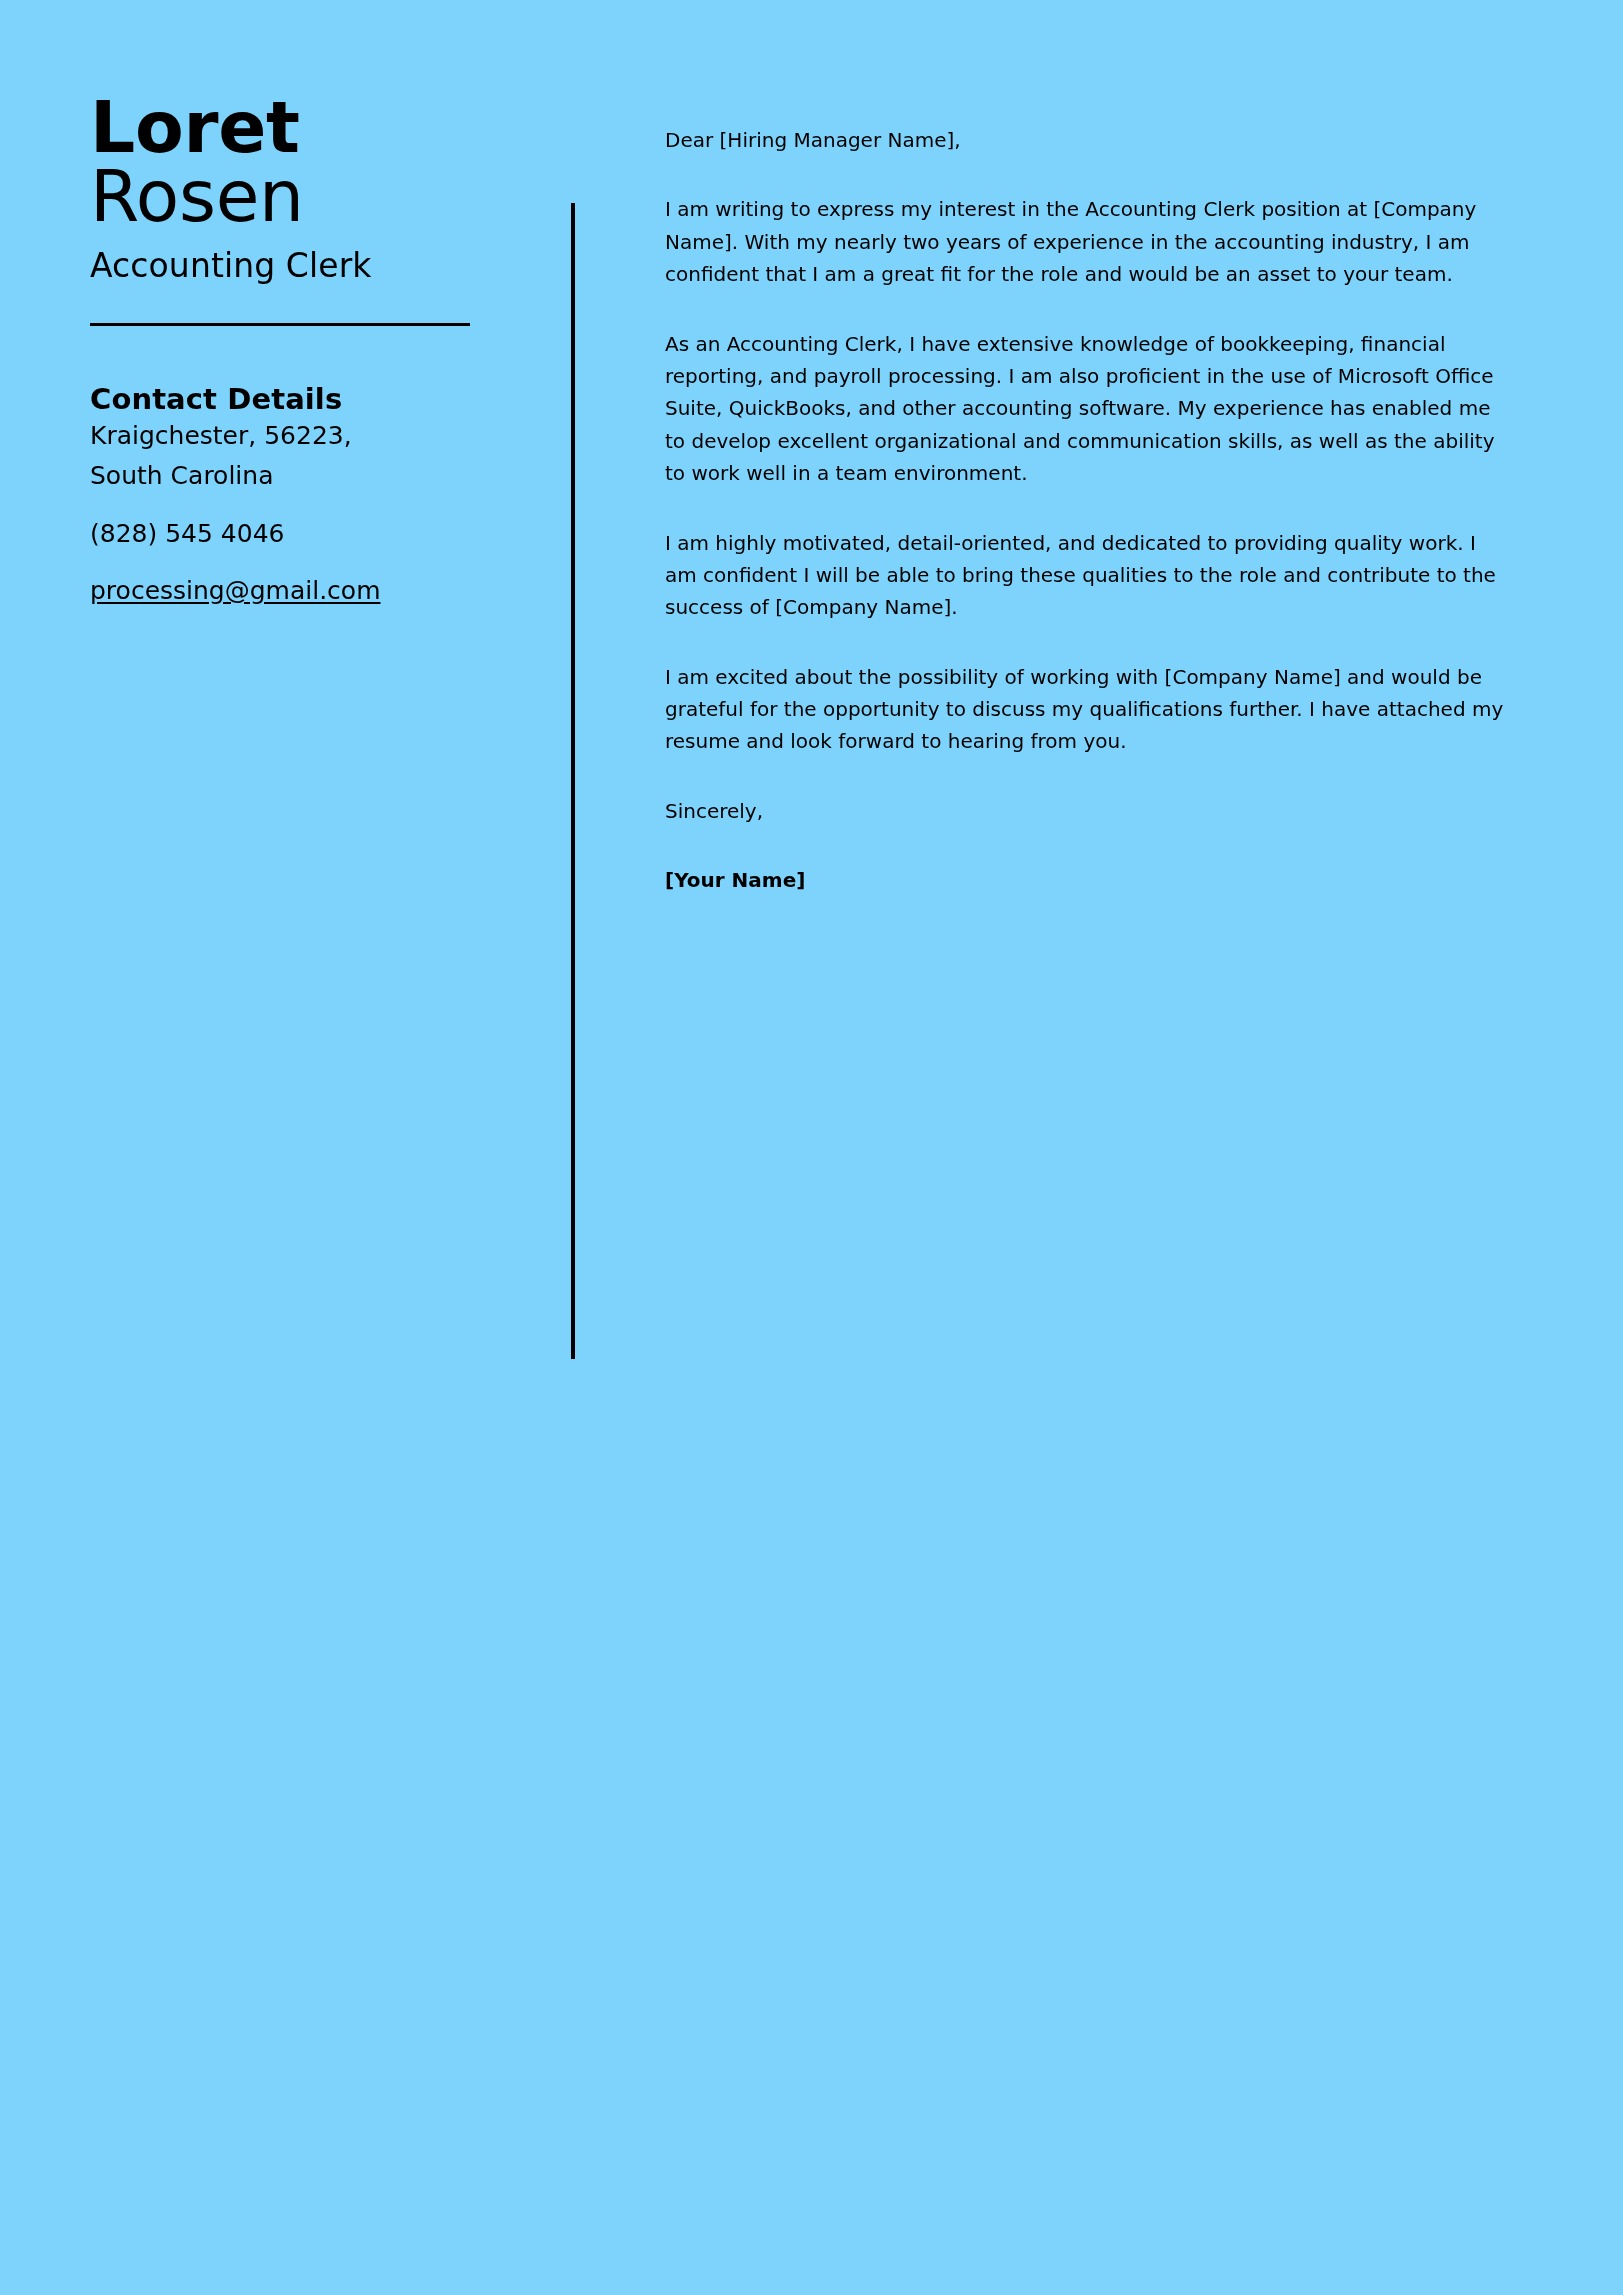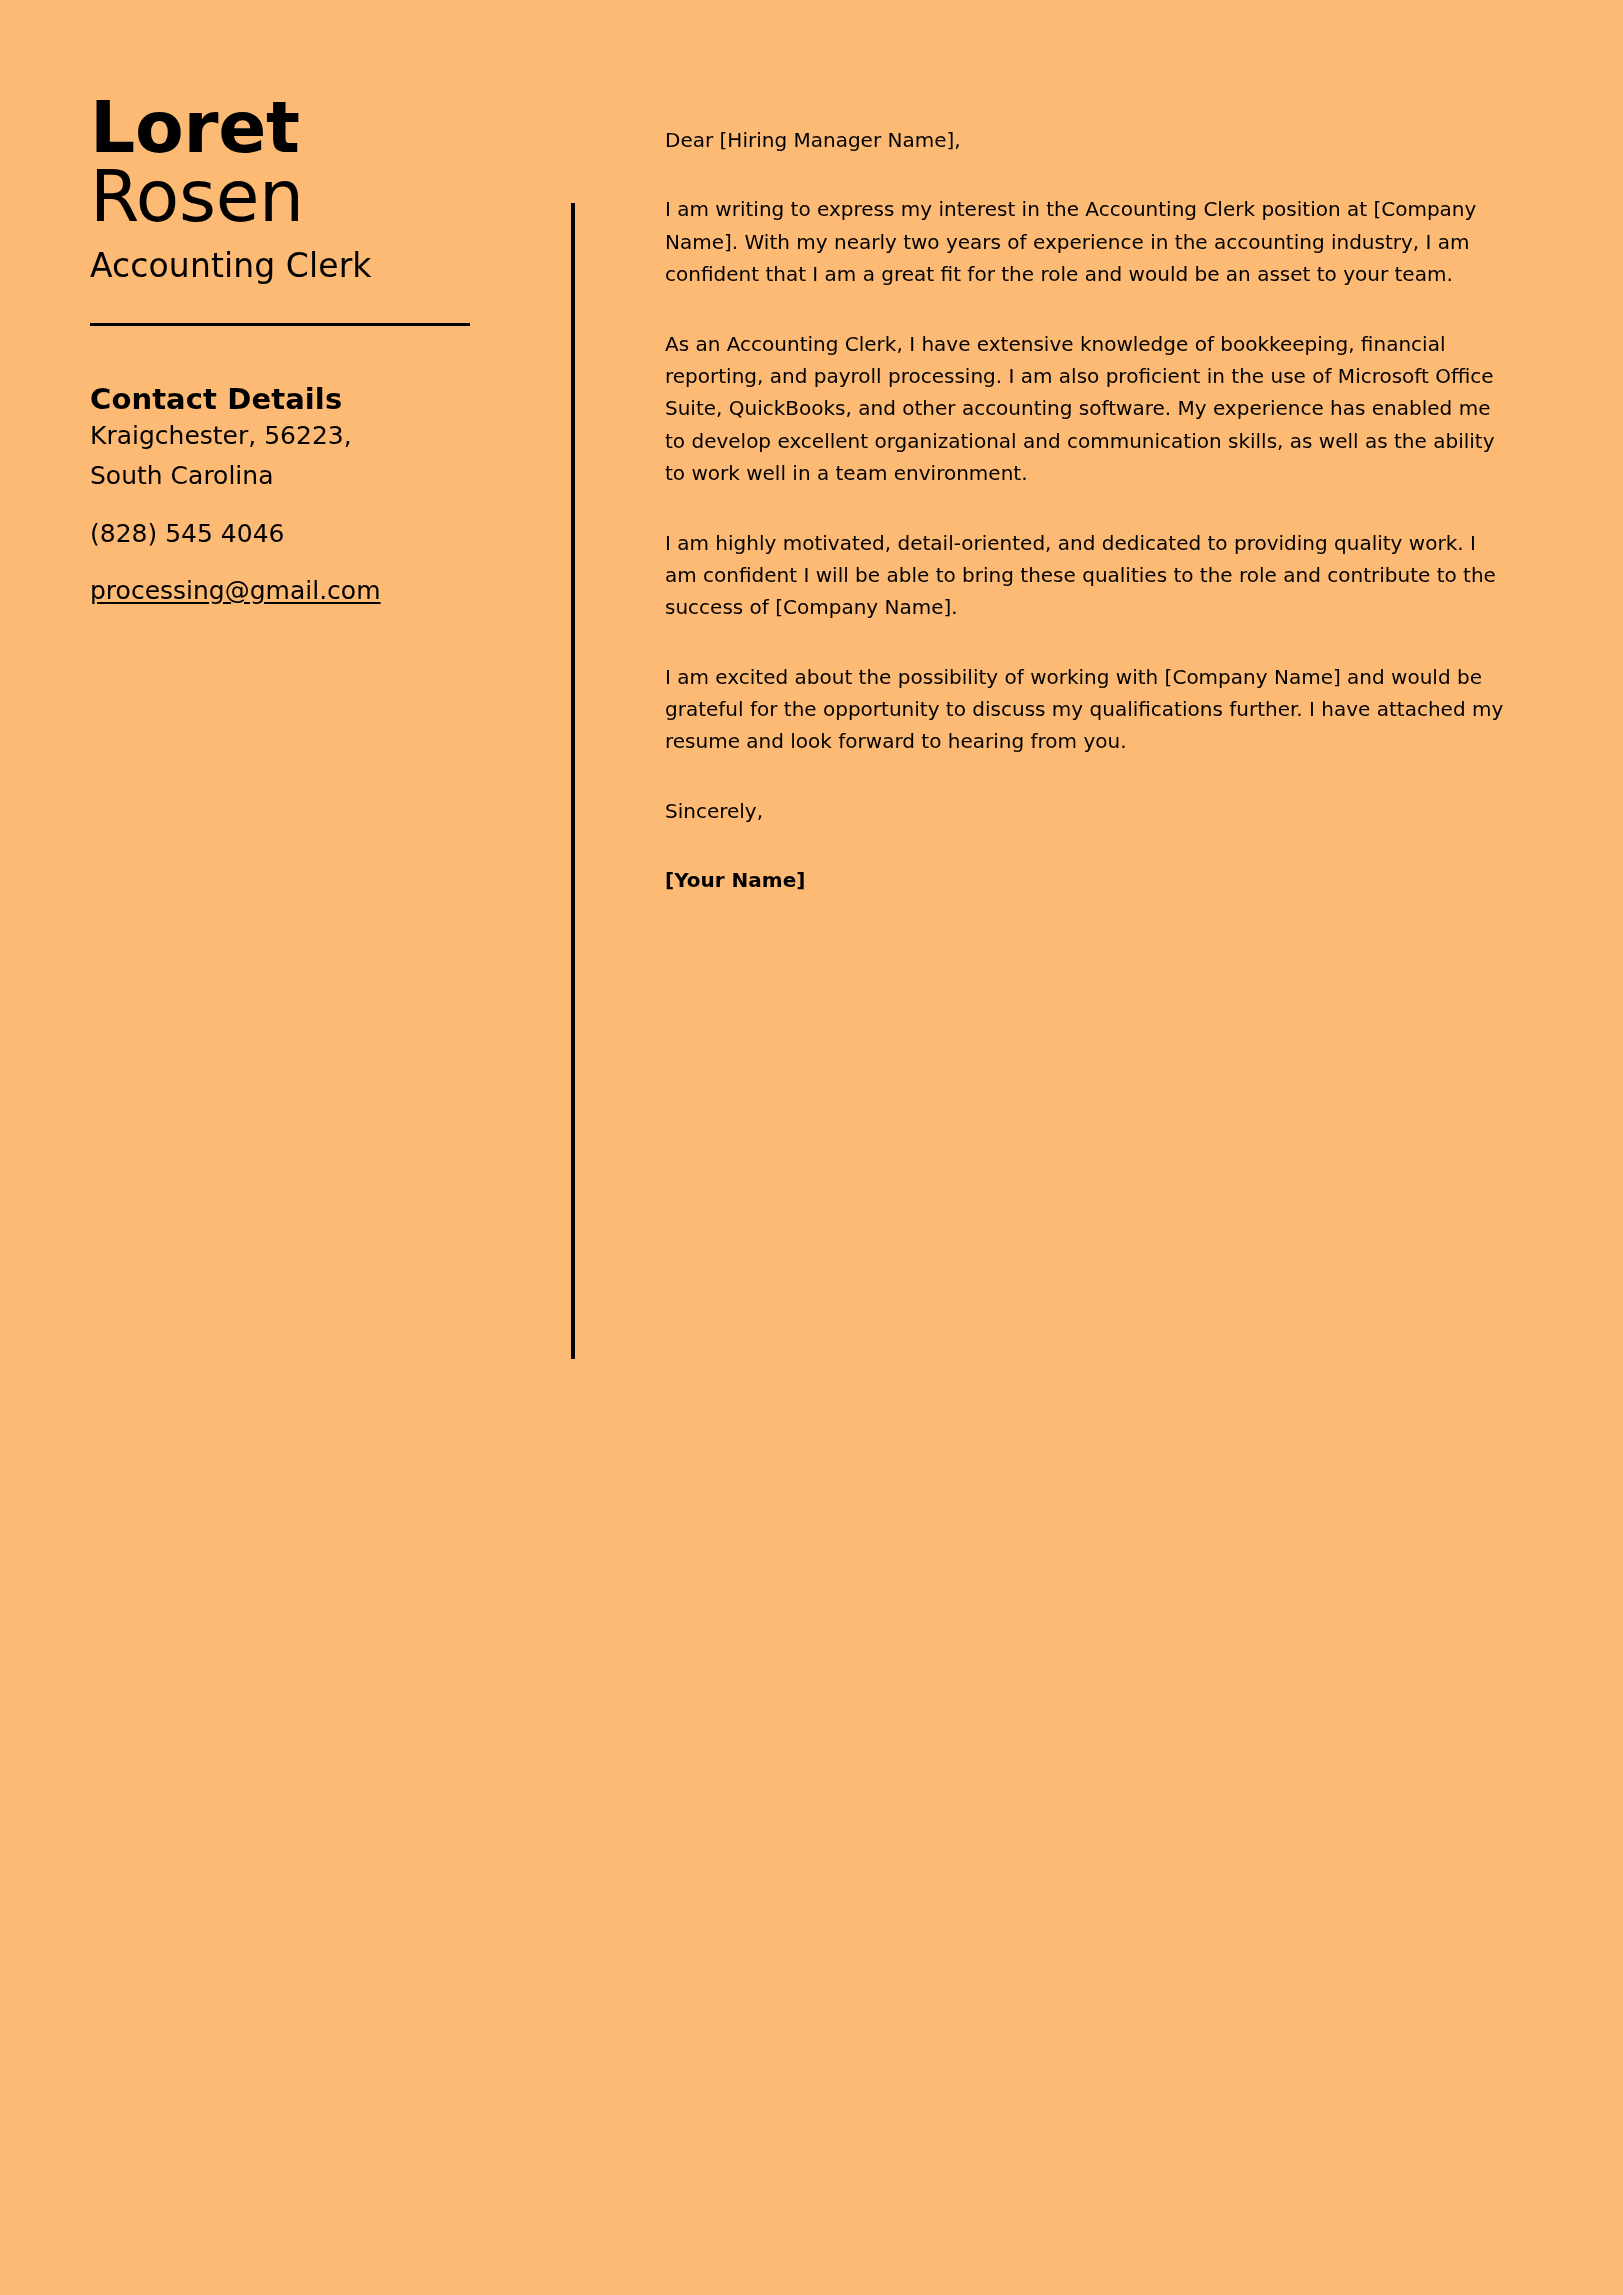--- a/index.html
+++ b/index.html
@@ -8,21 +8,21 @@
     background: #ffffff;
   }
   body {
     font-family: "DejaVu Sans", "Liberation Sans", sans-serif;
     color: #000000;
   }
   .page {
     position: relative;
     width: 1623px;
     height: 2295px;
-    background: #fdba74;
+    background: #7dd3fc;
     overflow: hidden;
   }
 
   
   .sidebar {
     position: absolute;
     left: 90px;
     top: 92px;
     width: 393px;
   }

